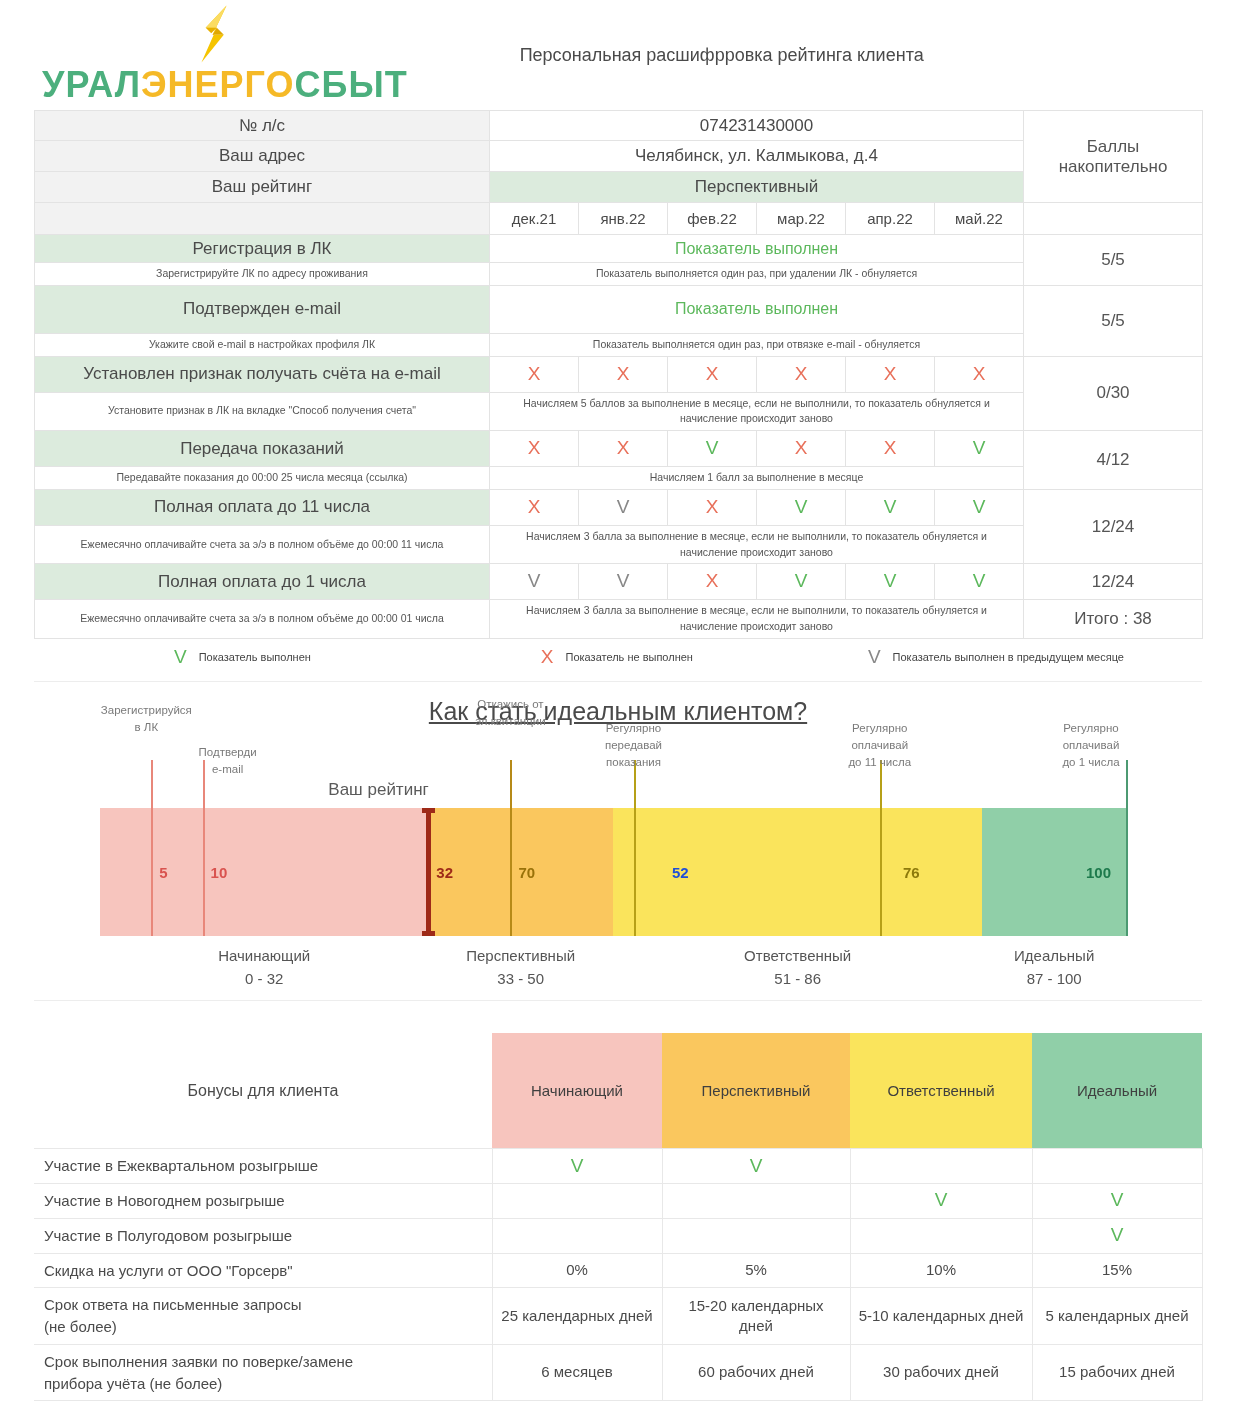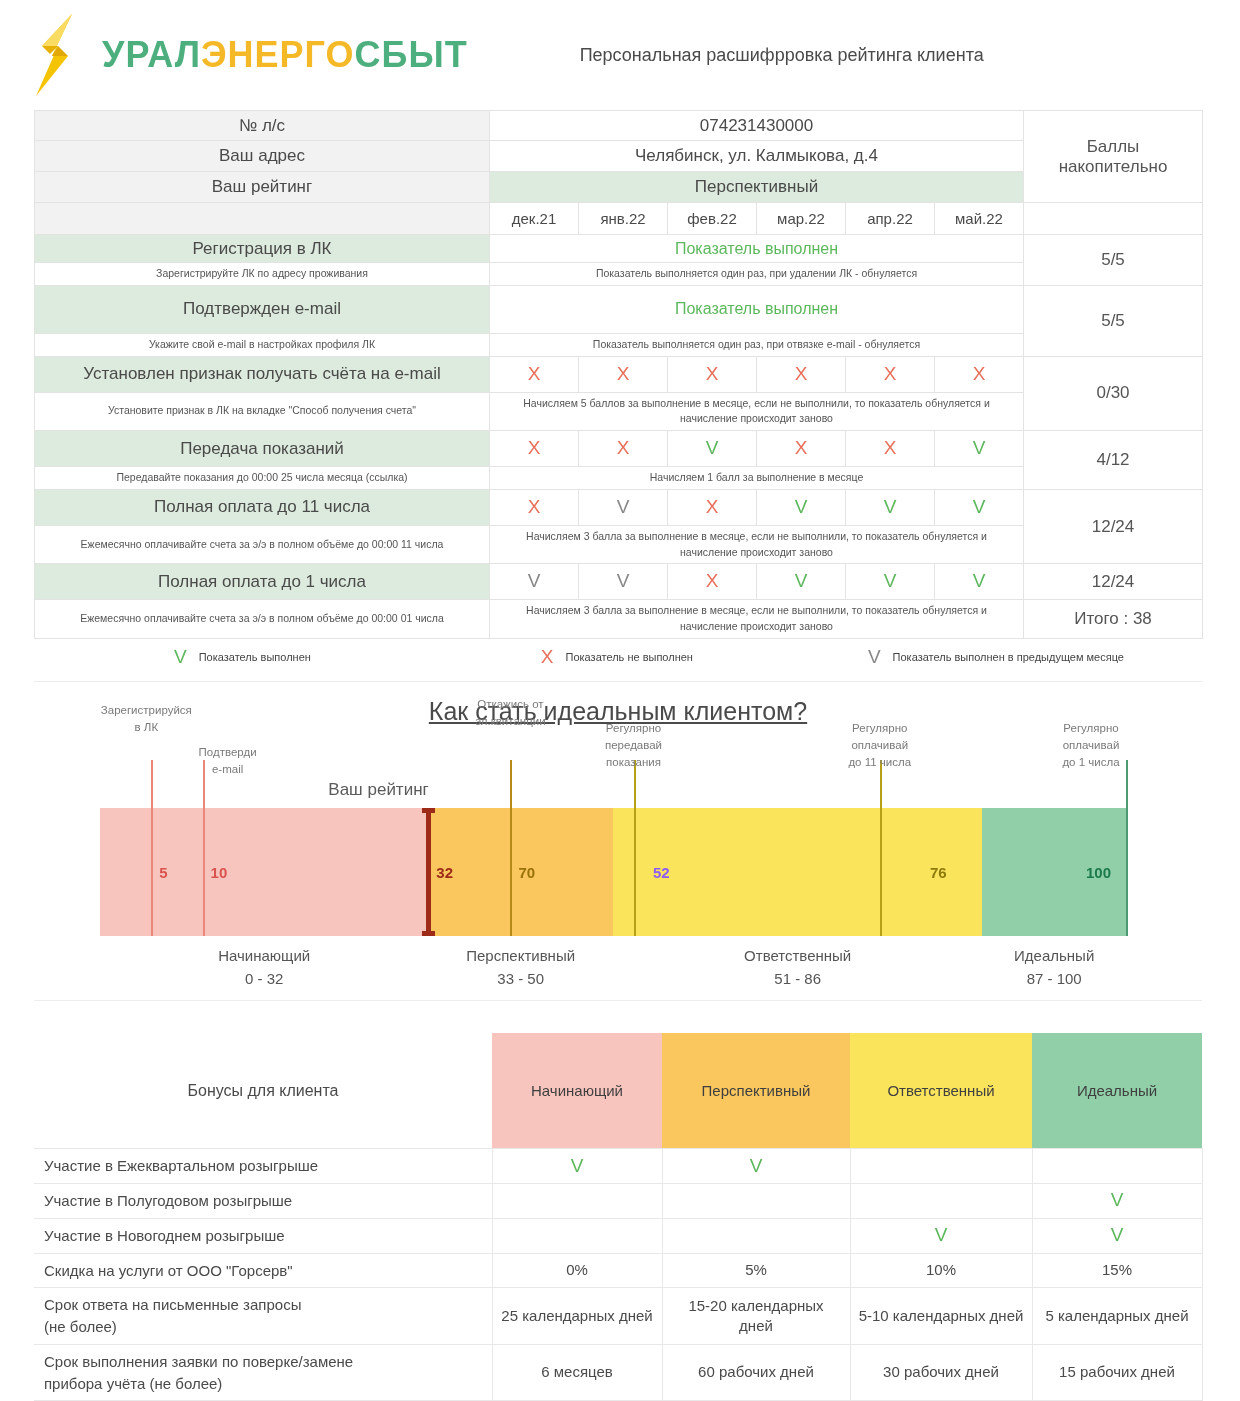--- a/index.html
+++ b/index.html
@@ -17,21 +17,21 @@
     background: #fff;
   }
 
   
   .header {
     display: flex;
     align-items: center;
     height: 110px;
     padding-left: 34px;
   }
-  .logo-wrap { display: flex; align-items: center; }
+  .logo-wrap { display: flex; align-items: center; flex-direction: column; }
   .logo-bolt { width: 60px; height: 86px; flex: 0 0 60px; }
   .logo-text {
     font-size: 36px;
     font-weight: bold;
     letter-spacing: 1px;
     margin-left: 8px;
     white-space: nowrap;
   }
   .logo-text .g { color: #4CAF7D; }
   .logo-text .y { color: #F5B927; }
@@ -416,26 +416,26 @@
         <div class="tick" style="left: 102.6px; background: rgb(232, 135, 122); height: 176px; bottom: 0px;"></div>
         <div class="seg-label-num" style="left: 110.6px; color: rgb(217, 83, 79);">10</div>
         <div class="callout" style="width: 130px; left: 62.6px; top: -72px; margin-top: 8px;">Подтверди
 e-mail</div>
         <div class="seg-label-num" style="left: 336.32px; color: rgb(158, 42, 24);">32</div>
         <div class="tick" style="left: 410.4px; background: rgb(182, 138, 24); height: 176px; bottom: 0px;"></div>
         <div class="seg-label-num" style="left: 418.4px; color: rgb(154, 114, 9);">70</div>
         <div class="callout" style="width: 130px; left: 345.4px; top: -112px;">Откажись от
 эл.квитанции</div>
         <div class="tick" style="left: 533.52px; background: rgb(182, 160, 24); height: 176px; bottom: 0px;"></div>
-        <div class="seg-label-num" style="left: 553px; color: #8b5cf6;">52</div>
+        <div class="seg-label-num" style="left: 572px; color: #1d4ed8;">52</div>
         <div class="callout" style="width: 130px; left: 468.52px; top: -88px;">Регулярно
 передавай
 показания</div>
         <div class="tick" style="left: 779.76px; background: rgb(182, 160, 24); height: 176px; bottom: 0px;"></div>
-        <div class="seg-label-num" style="left: 830px; color: rgb(141, 122, 11);">76</div>
+        <div class="seg-label-num" style="left: 803px; color: rgb(141, 122, 11);">76</div>
         <div class="callout" style="width: 130px; left: 714.76px; top: -88px;">Регулярно
 оплачивай
 до 11 числа</div>
         <div class="tick" style="left: 1026px; background: rgb(76, 154, 114); height: 176px; bottom: 0px;"></div>
         <div class="seg-label-num" style="left: 986px; color: rgb(29, 122, 76);">100</div>
         <div class="callout" style="width: 130px; left: 926px; top: -88px;">Регулярно
 оплачивай
 до 1 числа</div>
         <div class="your-marker" style="left: 326.32px; top: 0px; height: 128px;"></div>
         <div class="your-rating-label" style="left: 228.32px; top: -28px;">Ваш рейтинг</div>
@@ -482,34 +482,34 @@
           <td class="rowlabel">
             <div>Участие в Ежеквартальном розыгрыше</div>
           </td>
           <td class="cellv"><span class="mark ok">V</span></td>
           <td class="cellv"><span class="mark ok">V</span></td>
           <td class="cellv"></td>
           <td class="cellv"></td>
         </tr>
         <tr class="brow">
           <td class="rowlabel">
+            <div>Участие в Новогоднем розыгрыше</div>
+          </td>
+          <td class="cellv"></td>
+          <td class="cellv"></td>
+          <td class="cellv"><span class="mark ok">V</span></td>
+          <td class="cellv"><span class="mark ok">V</span></td>
+        </tr>
+        <tr class="brow">
+          <td class="rowlabel">
             <div>Участие в Полугодовом розыгрыше</div>
           </td>
           <td class="cellv"></td>
           <td class="cellv"></td>
           <td class="cellv"></td>
-          <td class="cellv"><span class="mark ok">V</span></td>
-        </tr>
-        <tr class="brow">
-          <td class="rowlabel">
-            <div>Участие в Новогоднем розыгрыше</div>
-          </td>
-          <td class="cellv"></td>
-          <td class="cellv"></td>
-          <td class="cellv"><span class="mark ok">V</span></td>
           <td class="cellv"><span class="mark ok">V</span></td>
         </tr>
         <tr class="brow">
           <td class="rowlabel">
             <div>Скидка на услуги от ООО "Горсерв"</div>
           </td>
           <td class="cellv green-txt">0%</td>
           <td class="cellv green-txt">5%</td>
           <td class="cellv green-txt">10%</td>
           <td class="cellv green-txt">15%</td>

